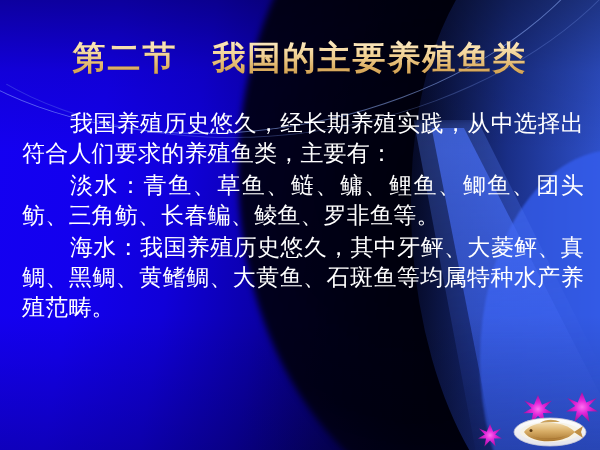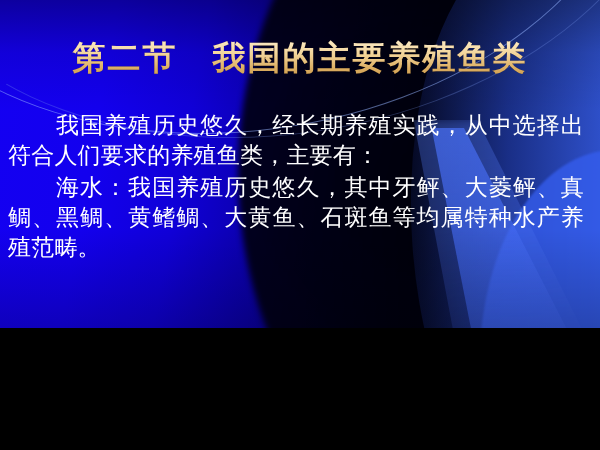--- a/index.html
+++ b/index.html
@@ -7,21 +7,21 @@
     padding: 0;
     background: #000;
   }
   body {
     font-family: "DejaVu Sans", "Liberation Sans", sans-serif;
   }
 
   #slide {
     position: relative;
     width: 600px;
-    height: 328px;
+    height: 450px;
     overflow: hidden;
     background: #02020f;
   }
 
   
   .bg-base {
     position: absolute;
     inset: 0;
     background:
       linear-gradient(100deg,
@@ -159,25 +159,25 @@
     -webkit-background-clip: text;
     background-clip: text;
     -webkit-text-fill-color: transparent;
     text-shadow: 0 0 1px rgba(60,30,0,0.0);
     filter: drop-shadow(0.5px 0.5px 0px rgba(70,40,0,0.65));
   }
 
   
   .body-text {
     position: absolute;
-    left: 8px;
+    left: 22px;
     right: 16px;
     top: 110px;
     color: #ffffff;
-    font-family: Liberation Sans, sans-serif;
+    font-family: Liberation Mono, monospace;
     font-size: 23px;
     line-height: 30px;
     letter-spacing: 0.2px;
     text-align: justify;
     text-justify: inter-character;
   }
   .para {
     text-indent: 48px;
     margin: 0 0 2px 0;
   }
@@ -194,20 +194,21 @@
   <div class="bg-beam-soft"></div>
   <div class="bg-beam"></div>
   <div class="bg-vert"></div>
   <div class="bg-arc"></div>
   <div class="bg-arc2"></div>
 
   <div class="title">第二节　我国的主要养殖鱼类</div>
 
   <div class="body-text">
     <p class="para">我国养殖历史悠久，经长期养殖实践，从中选择出符合人们要求的养殖鱼类，主要有：</p>
+    <p class="para">淡水：青鱼、草鱼、鲢、鳙、鲤鱼、鲫鱼、团头鲂、三角鲂、长春鳊、鲮鱼、罗非鱼等。</p>
     <p class="para">海水：我国养殖历史悠久，其中牙鲆、大菱鲆、真鲷、黑鲷、黄鳍鲷、大黄鱼、石斑鱼等均属特种水产养殖范畴。</p>
   </div>
 
   <svg style="position:absolute; left:462px; top:392px; width:138px; height:58px;" viewBox="0 0 138 58">
     <defs>
       <radialGradient id="starGrad" cx="50%" cy="50%" r="50%">
         <stop offset="0%" stop-color="#ff6ef0"></stop>
         <stop offset="45%" stop-color="#e024d8"></stop>
         <stop offset="100%" stop-color="#a8109c"></stop>
       </radialGradient>

